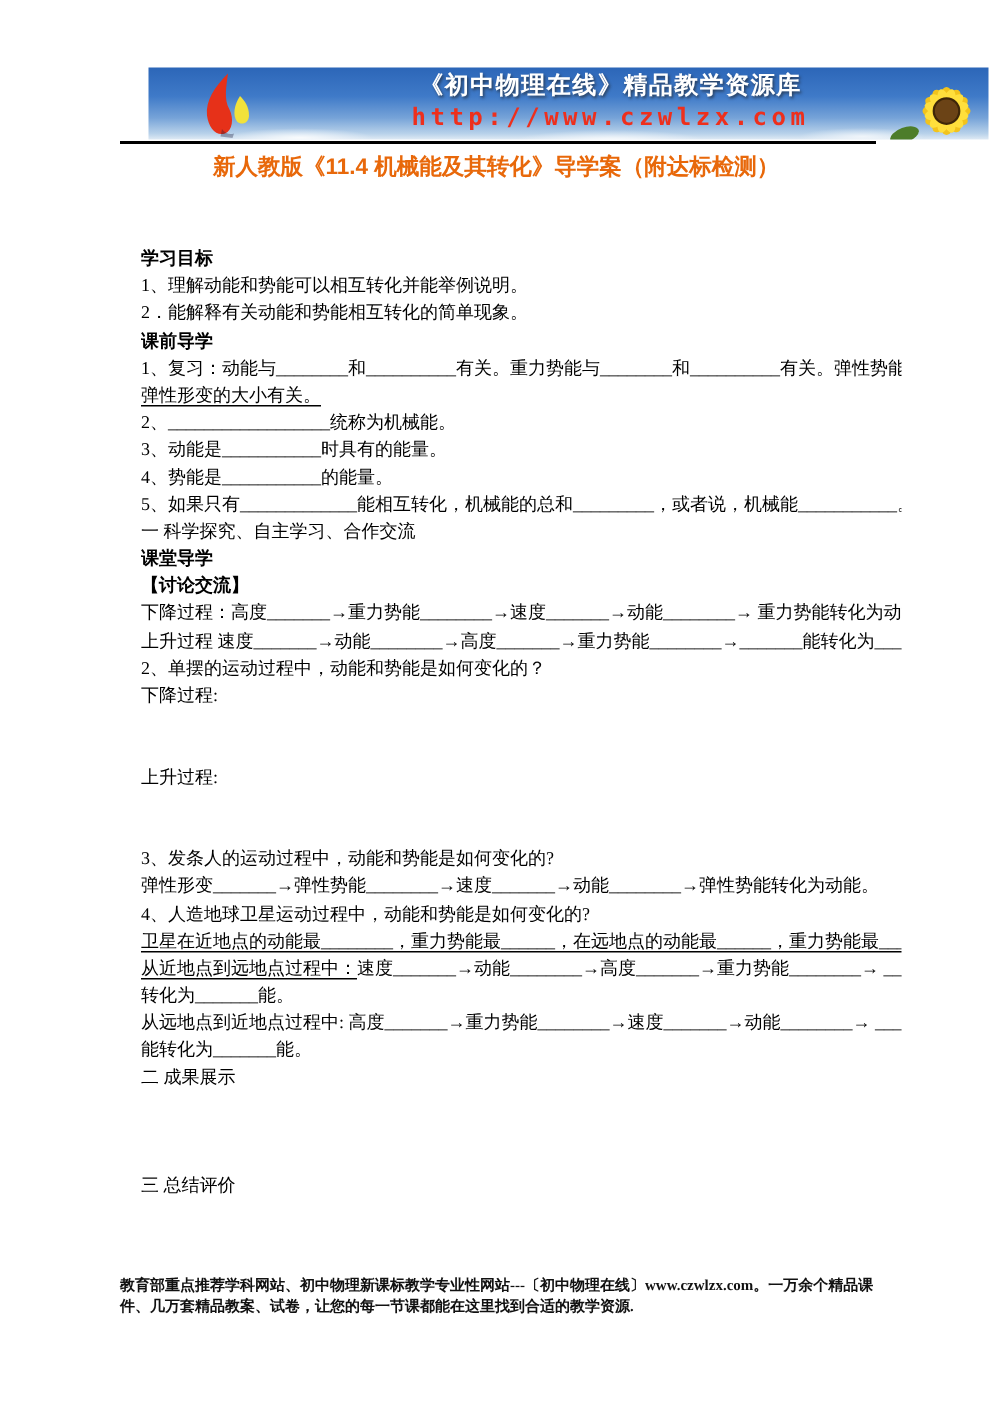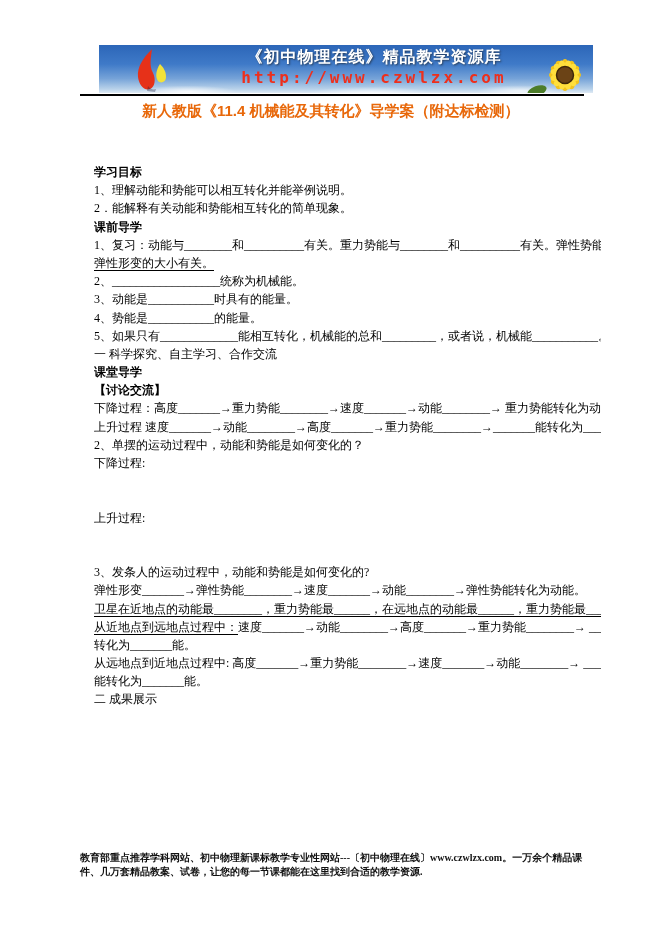--- a/index.html
+++ b/index.html
@@ -6,21 +6,21 @@
   .page{
     position:relative;
     width:661px;height:936px;
     background:#ffffff;
     overflow:hidden;
     font-family:"Liberation Serif","DejaVu Serif",serif;
     color:#000;
   }
   
   .banner{
-    position:absolute;left:99px;top:45px;width:494px;height:48px;
+    position:absolute;left:99px;top:45px;width:560px;height:48px;
     background:linear-gradient(to bottom,#2c66b8 0%,#3f7ac8 40%,#76a3d8 70%,#b9d2ea 92%,#dfeaf4 100%);
     overflow:hidden;
   }
   .banner .clouds{
     position:absolute;left:0;bottom:-6px;width:100%;height:18px;
     background:
       radial-gradient(ellipse 70px 9px at 18% 60%, rgba(255,255,255,.85) 0%, rgba(255,255,255,0) 70%),
       radial-gradient(ellipse 90px 10px at 55% 70%, rgba(255,255,255,.8) 0%, rgba(255,255,255,0) 70%),
       radial-gradient(ellipse 60px 8px at 85% 55%, rgba(255,255,255,.7) 0%, rgba(255,255,255,0) 70%);
   }
@@ -136,26 +136,28 @@
       <p class="line"><span>上升过程 速度_______→动能________→高度_______→重力势能________→_______能转化为_______能。</span></p>
       <p class="line"><span>2、单摆的运动过程中，动能和势能是如何变化的？</span></p>
       <p class="line"><span>下降过程:</span></p>
       <p class="line"></p>
       <p class="line"></p>
       <p class="line"><span>上升过程:</span></p>
       <p class="line"></p>
       <p class="line"></p>
       <p class="line"><span>3、发条人的运动过程中，动能和势能是如何变化的?</span></p>
       <p class="line"><span>弹性形变_______→弹性势能________→速度_______→动能________→弹性势能转化为动能。</span></p>
+      <p class="line"><span>4、人造地球卫星运动过程中，动能和势能是如何变化的?</span></p>
       <p class="line"><span class="u">卫星在近地点的动能最________，重力势能最______，在远地点的动能最______，重力势能最______。</span></p>
       <p class="line"><span class="u">从近地点到远地点过程中：</span><span>速度_______→动能________→高度_______→重力势能________→ _______能</span></p>
       <p class="line"><span>转化为_______能。</span></p>
       <p class="line"><span>从远地点到近地点过程中: 高度_______→重力势能________→速度_______→动能________→ __________</span></p>
       <p class="line"><span>能转化为_______能。</span></p>
       <p class="line"><span>二 成果展示</span></p>
       <p class="line"></p>
       <p class="line"></p>
       <p class="line"></p>
+      <p class="line"><span>三 总结评价</span></p>
     </div>
 
   <div class="footer">教育部重点推荐学科网站、初中物理新课标教学专业性网站---〔初中物理在线〕www.czwlzx.com。一万余个精品课件、几万套精品教案、试卷，让您的每一节课都能在这里找到合适的教学资源.</div>
 
 </div>
 
 </body></html>

